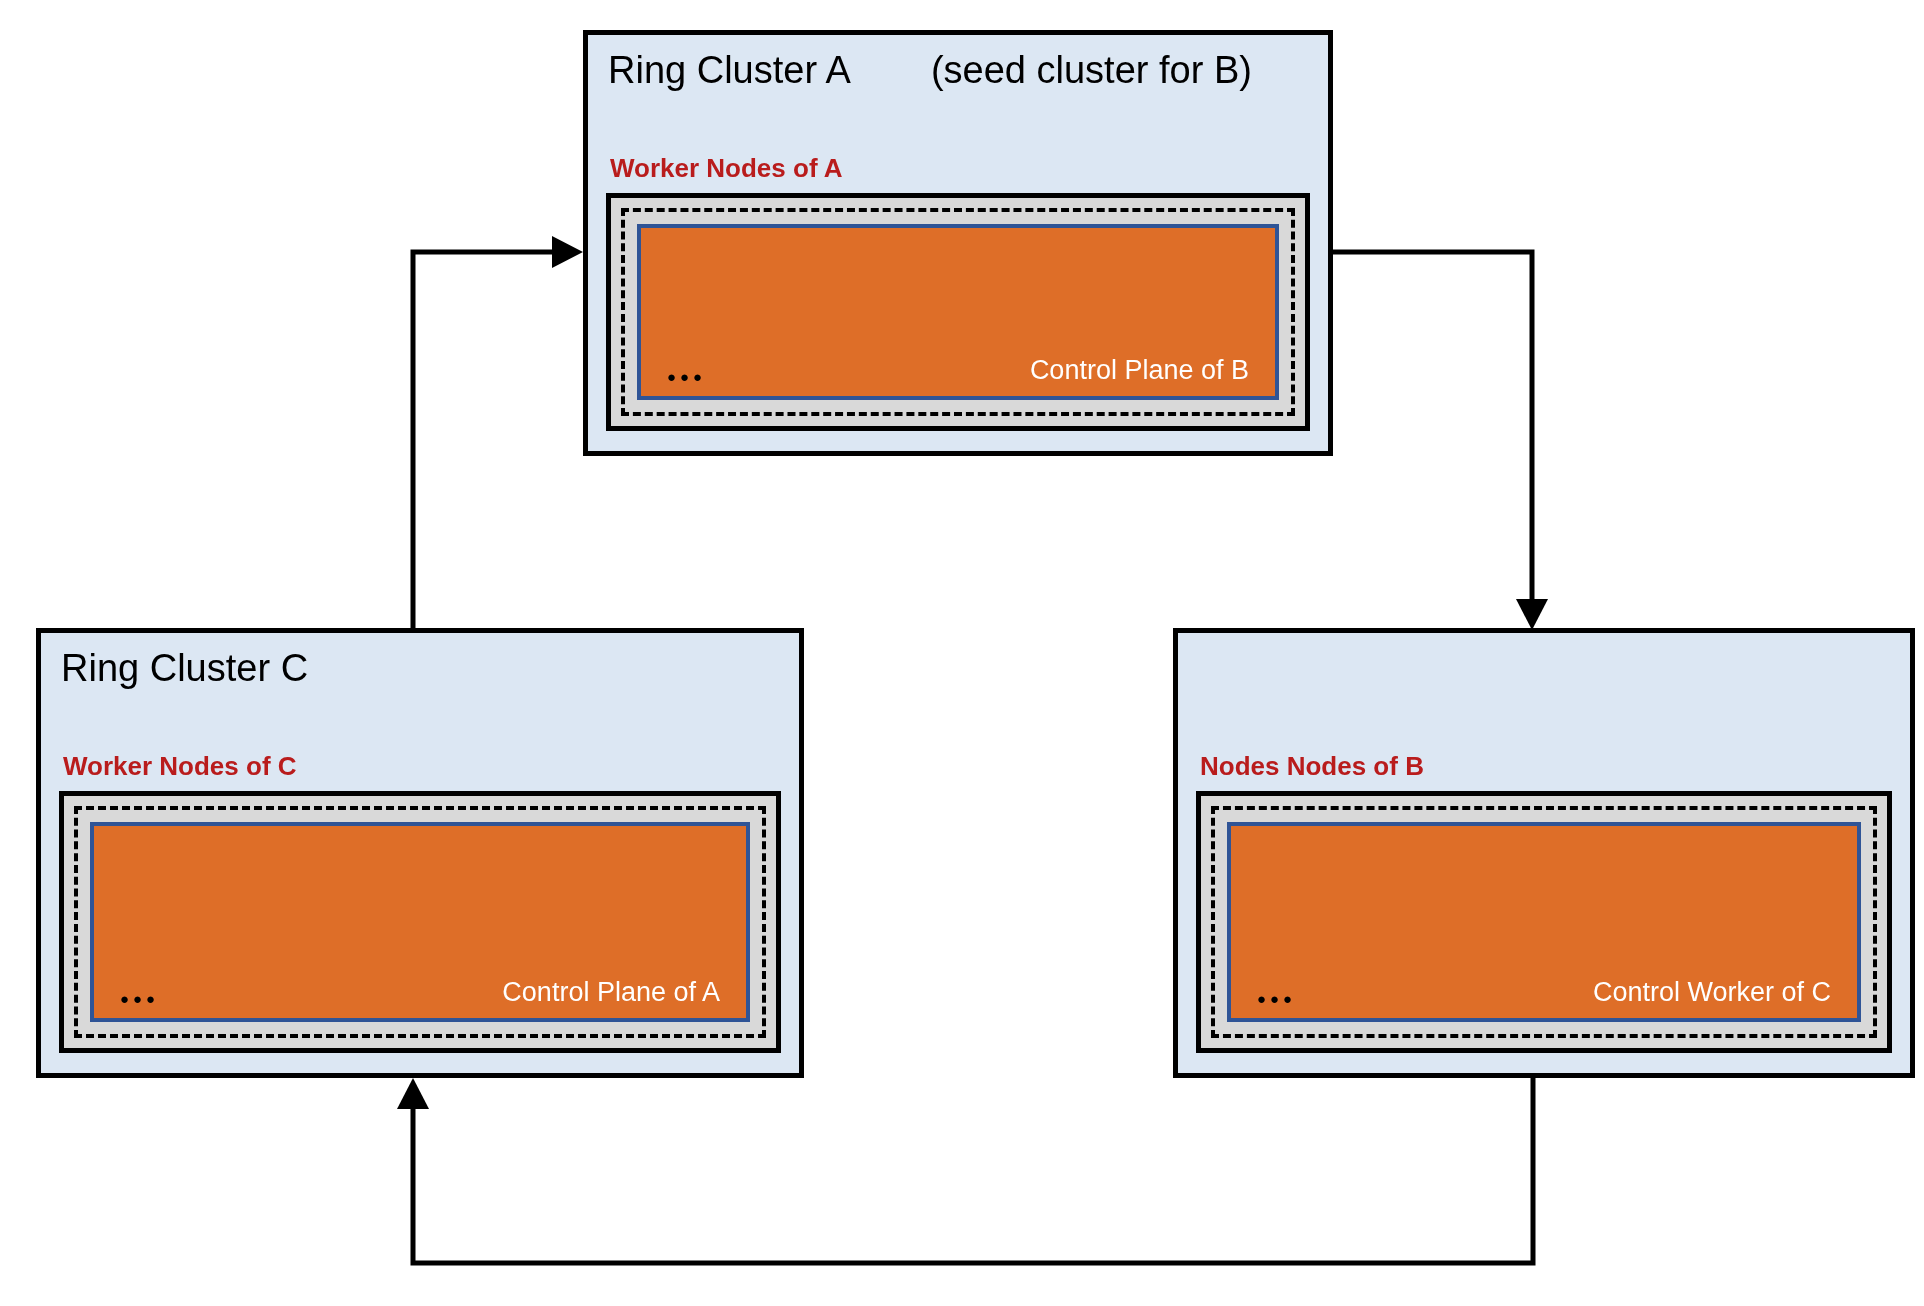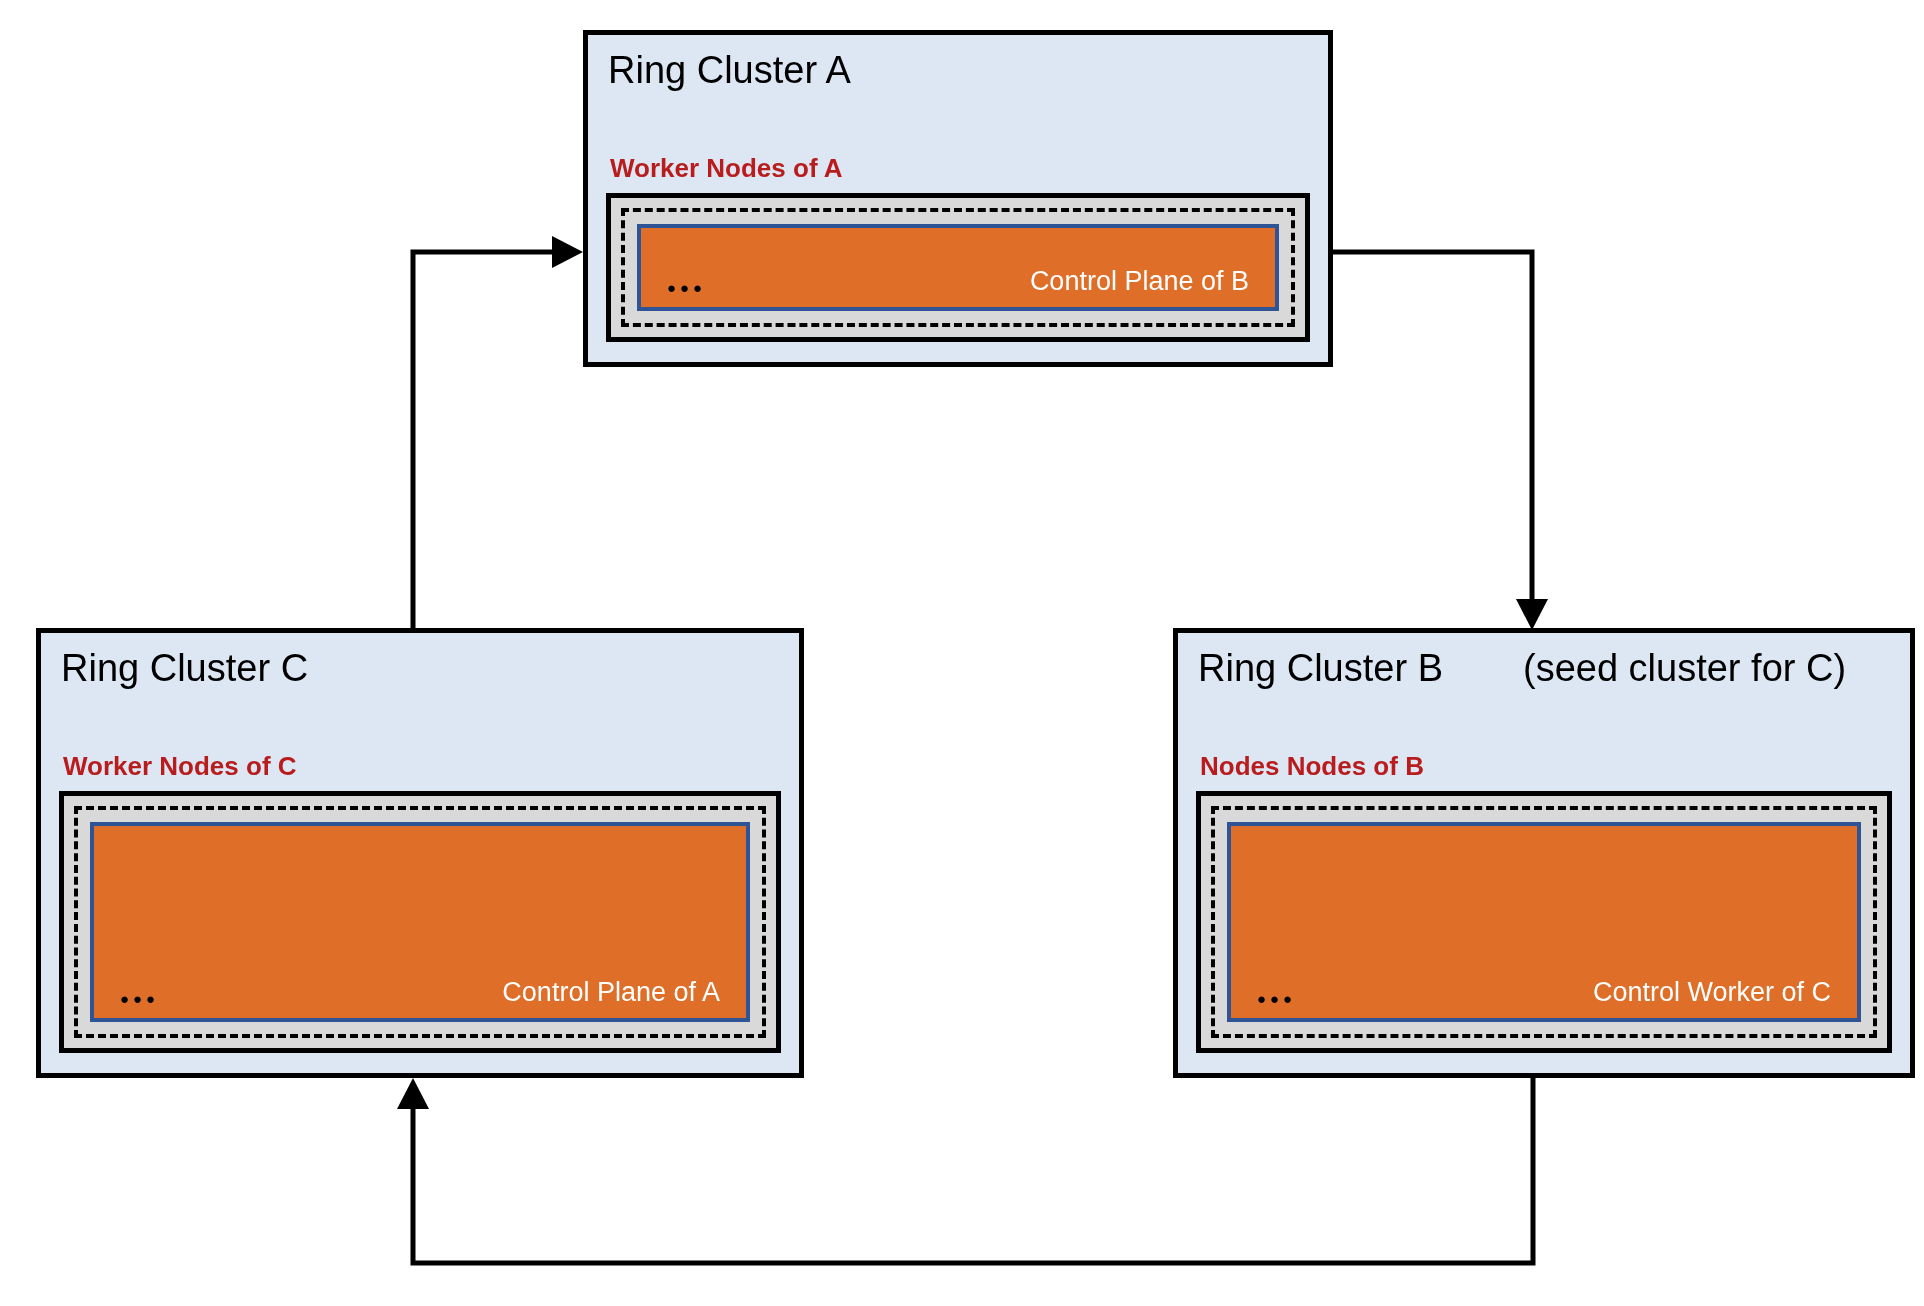--- a/index.html
+++ b/index.html
@@ -33,21 +33,21 @@
     stroke: none;
   }
 
   
   .cluster {
     position: absolute;
     background: var(--cluster-bg, #dce7f3);
     border: 5px solid #000;
     box-sizing: border-box;
   }
-  .cluster-a { left: 583px; top: 30px;  width: 750px; height: 337px; }
+  .cluster-a { left: 583px; top: 30px;  width: 750px; height: 426px; }
   .cluster-c { left: 36px;  top: 628px; width: 768px; height: 450px; }
   .cluster-b { left: 1173px;top: 628px; width: 742px; height: 450px; }
 
   .cluster-title {
     position: absolute;
     top: 12px; left: 20px; right: 14px;
     display: flex;
     gap: 80px;
     font-size: 38px;
     line-height: 1.25;
@@ -121,20 +121,21 @@
 
     <g>
       <polyline points="1533,1078 1533,1263 413,1263 413,1106"></polyline>
       <polygon points="413,1078 397,1109 429,1109"></polygon>
     </g>
   </svg>
 
   <div class="cluster cluster-a">
     <div class="cluster-title">
       <span>Ring Cluster A</span>
+      <span>(seed cluster for B)</span>
     </div>
     <div class="worker-label">Worker Nodes of A</div>
     <div class="node-box">
       <div class="dashed-box"></div>
       <div class="control-plane">
         <span class="dots">●●●</span>
         <span class="cp-label">Control Plane of B</span>
       </div>
     </div>
   </div>
@@ -147,24 +148,20 @@
     <div class="node-box">
       <div class="dashed-box"></div>
       <div class="control-plane">
         <span class="dots">●●●</span>
         <span class="cp-label">Control Plane of A</span>
       </div>
     </div>
   </div>
 
   <div class="cluster cluster-b">
-    <div class="cluster-title">
-      <span>Ring Cluster B</span>
-      <span>(seed cluster for C)</span>
-    </div>
     <div class="worker-label">Nodes Nodes of B</div>
     <div class="node-box">
       <div class="dashed-box"></div>
       <div class="control-plane">
         <span class="dots">●●●</span>
         <span class="cp-label">Control Worker of C</span>
       </div>
     </div>
   </div>
 

